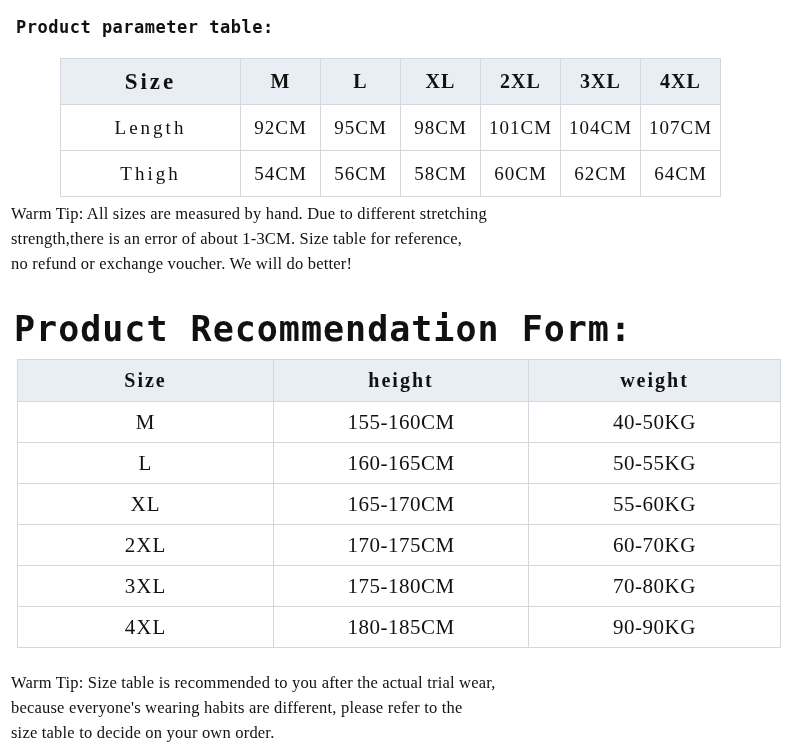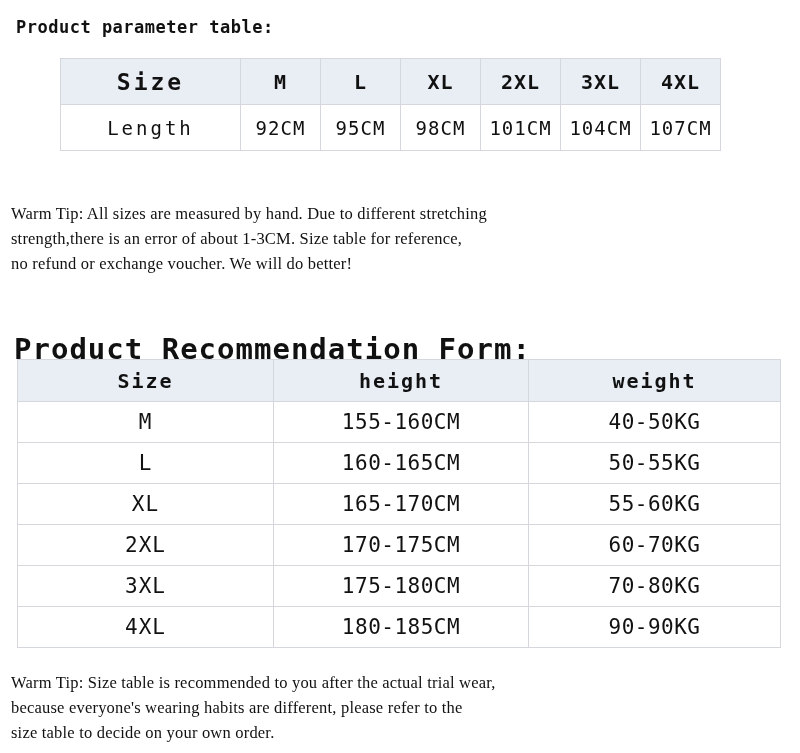--- a/index.html
+++ b/index.html
@@ -27,43 +27,43 @@
     letter-spacing: 0.5px;
     line-height: 22px;
     white-space: nowrap;
   }
 
   
   .title-large {
     position: absolute;
     left: 14px;
     top: 312px;
-    font-size: 29px;
+    font-size: 35px;
     font-weight: bold;
     letter-spacing: 1px;
     line-height: 34px;
     white-space: nowrap;
-    margin-top: 20px;
   }
 
   
   table.size-table {
     position: absolute;
     border-collapse: collapse;
     table-layout: fixed;
     background: #ffffff;
   }
   table.size-table td,
   table.size-table th {
     border: 1px solid #d4d7dc;
     text-align: center;
     vertical-align: middle;
     font-weight: normal;
     background: #ffffff;
     padding: 0;
+    font-family: Liberation Serif, serif;
   }
   table.size-table thead th {
     background: #e9eef5;
   }
 
   
   #param-table {
     left: 60px;
     top: 58px;
     width: 660px;
@@ -165,20 +165,29 @@
   <tbody>
     <tr>
       <td class="row-label">Length</td>
       <td>92CM</td>
       <td>95CM</td>
       <td>98CM</td>
       <td>101CM</td>
       <td>104CM</td>
       <td>107CM</td>
     </tr>
+    <tr>
+      <td class="row-label">Thigh</td>
+      <td>54CM</td>
+      <td>56CM</td>
+      <td>58CM</td>
+      <td>60CM</td>
+      <td>62CM</td>
+      <td>64CM</td>
+    </tr>
   </tbody>
 </table>
 
 <div id="warm-tip-1" class="warm-tip">Warm Tip: All sizes are measured by hand. Due to different stretching
 strength,there is an error of about 1-3CM. Size table for reference,
 no refund or exchange voucher. We will do better!</div>
 
 <div class="title-large">Product Recommendation Form:</div>
 
 <table id="recommend-table" class="size-table">

